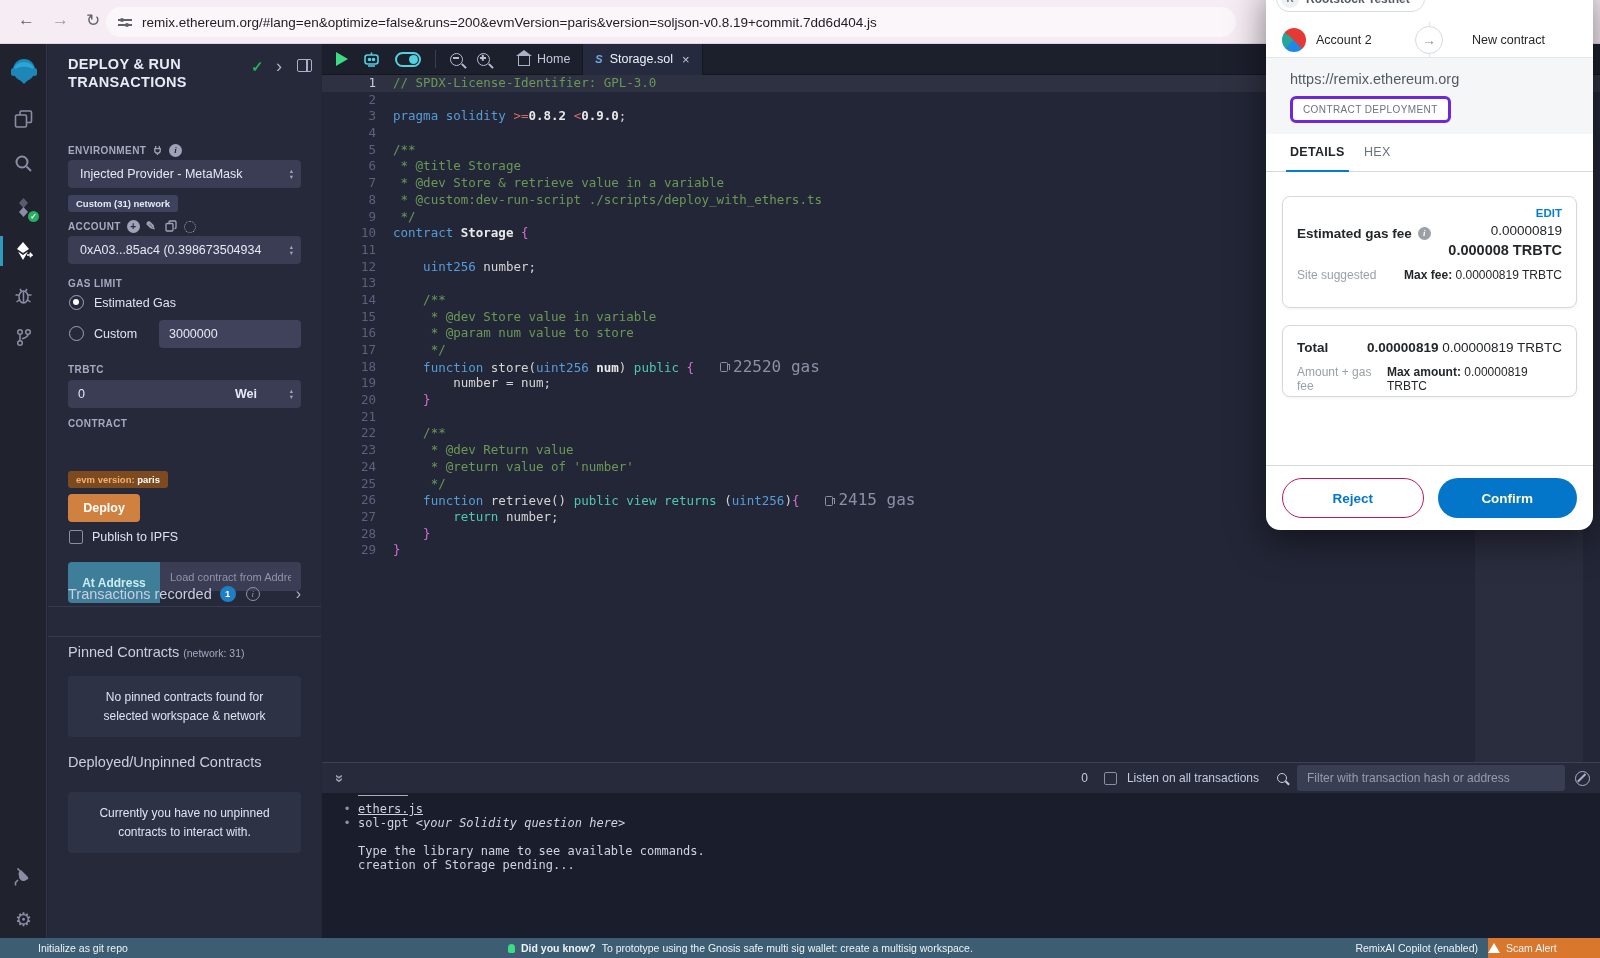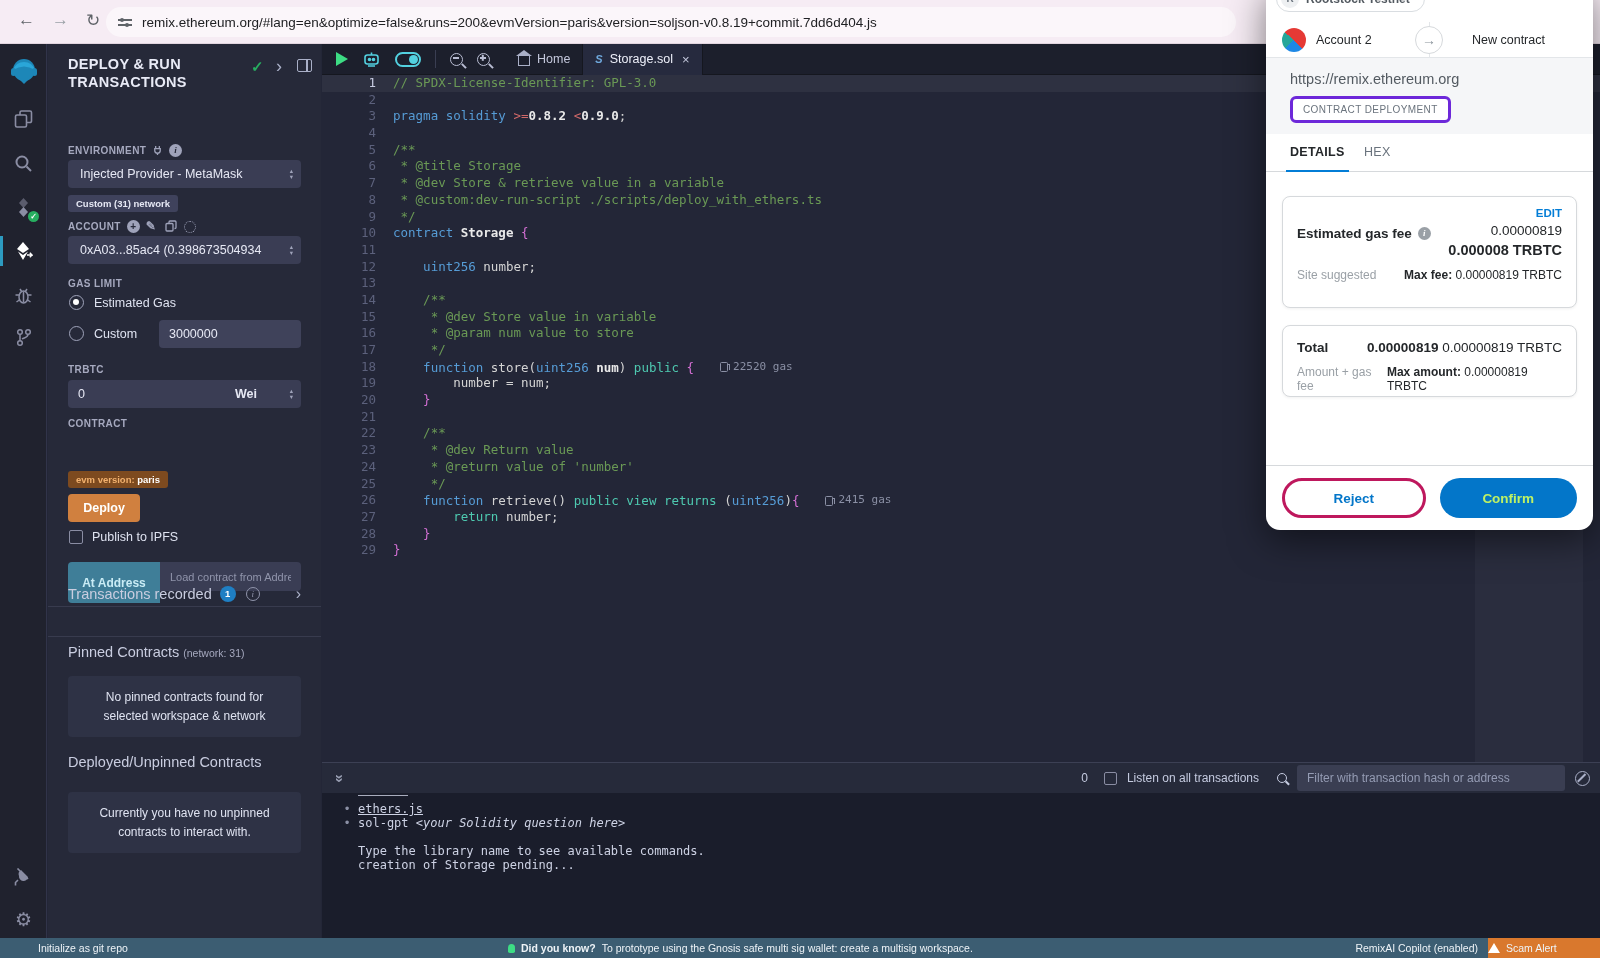--- a/index.html
+++ b/index.html
@@ -83,21 +83,21 @@
   #home-ico::before { content:""; position:absolute; left:-3px; top:-6px; border-left:8px solid transparent; border-right:8px solid transparent; border-bottom:6px solid #aab0c8; }
 
   #code { position:absolute; left:0; top:31px; right:0; bottom:0; font-family:"DejaVu Sans Mono",monospace; font-size:12.5px; overflow:hidden; }
   .code-line { display:flex; height:16.7px; line-height:16.7px; white-space:pre; }
   .code-line.hl { background:rgba(255,255,255,.05); }
   .ln { width:54px; text-align:right; color:#5c617c; flex-shrink:0; }
   .code-line.hl .ln { color:#c6cbe0; }
   .lc { margin-left:17px; }
   .sg-com{color:#6a9955} .sg-kw{color:#569cd6} .sg-teal{color:#4ec9b0} .sg-op{color:#d16969}
   .sg-pink{color:#d670d6} .sg-pl{color:#d4d4d4} .sg-b{color:#e9e9e9;font-weight:bold}
-  .gas-hint { color:#8b90a5; font-size:11px; margin-left:26px; display:inline-flex; align-items:center; gap:5px; }
+  .gas-hint { color:#8b90a5; font-size:16px; margin-left:26px; display:inline-flex; align-items:center; gap:5px; }
   .gas-ico { width:8px; height:10px; border:1px solid #8b90a5; border-radius:1.5px; position:relative; display:inline-block; }
   .gas-ico::after { content:""; position:absolute; right:-3px; top:1px; width:2px; height:5px; border-right:1px solid #8b90a5; border-top:1px solid #8b90a5; }
   #minimap-band { position:absolute; left:1153px; top:31px; width:108px; bottom:0; background:rgba(255,255,255,.035); }
 
   
   #terminal { position:absolute; left:322px; top:762px; right:0; height:176px; background:#1a1d2b; border-top:1px solid #3c4054; }
   #term-header { position:absolute; left:0; top:0; right:0; height:30px; background:#262a3a; display:flex; align-items:center; }
   #term-expand { margin-left:14px; color:#9aa0b4; font-size:15px; transform:rotate(90deg); cursor:pointer; font-weight:bold; }
   #term-right { margin-left:auto; display:flex; align-items:center; gap:10px; padding-right:10px; }
   #listen-count { color:#c5cbe0; font-size:12px; margin-right:6px; }
@@ -157,22 +157,22 @@
   #mm-gas-val-bold { font-size:14.5px; font-weight:bold; margin-top:4px; }
   .mm-subrow { display:flex; justify-content:space-between; margin-top:10px; font-size:12px; }
   .mm-gray { color:#9aa0a6; }
   .mm-maxlabel { font-weight:bold; }
   #mm-card-total { top:341px; height:72px; }
   #mm-total-label { font-size:13.5px; font-weight:bold; margin-top:4px; }
   #mm-total-right { font-size:13.5px; margin-top:4px; }
   #mm-total-right b { font-size:13.5px; }
   #mm-footer { position:absolute; left:0; top:481px; width:327px; height:65px; border-top:1px solid #d6d9dc; display:flex; align-items:center; gap:14px; padding:0 16px; }
   .mm-btn { flex:1; height:40px; border-radius:20px; font-size:13.5px; font-weight:bold; cursor:pointer; font-family:"Liberation Sans",sans-serif; }
-  #mm-reject { background:#fff; border:3px solid #be185d; color:#0376c9; }
-  #mm-confirm { background:#0376c9; border:none; color:#bef264; }
+  #mm-reject { background:#fff; border:1px solid #be185d; color:#0376c9; }
+  #mm-confirm { background:#0376c9; border:none; color:#fef9c3; }
 
   svg { display:block; }
 </style>
 </head>
 <body>
 
 <div id="screen">
 
   <div id="browser-bar">
     <span class="nav-ico" style="left:18px;">←</span>

